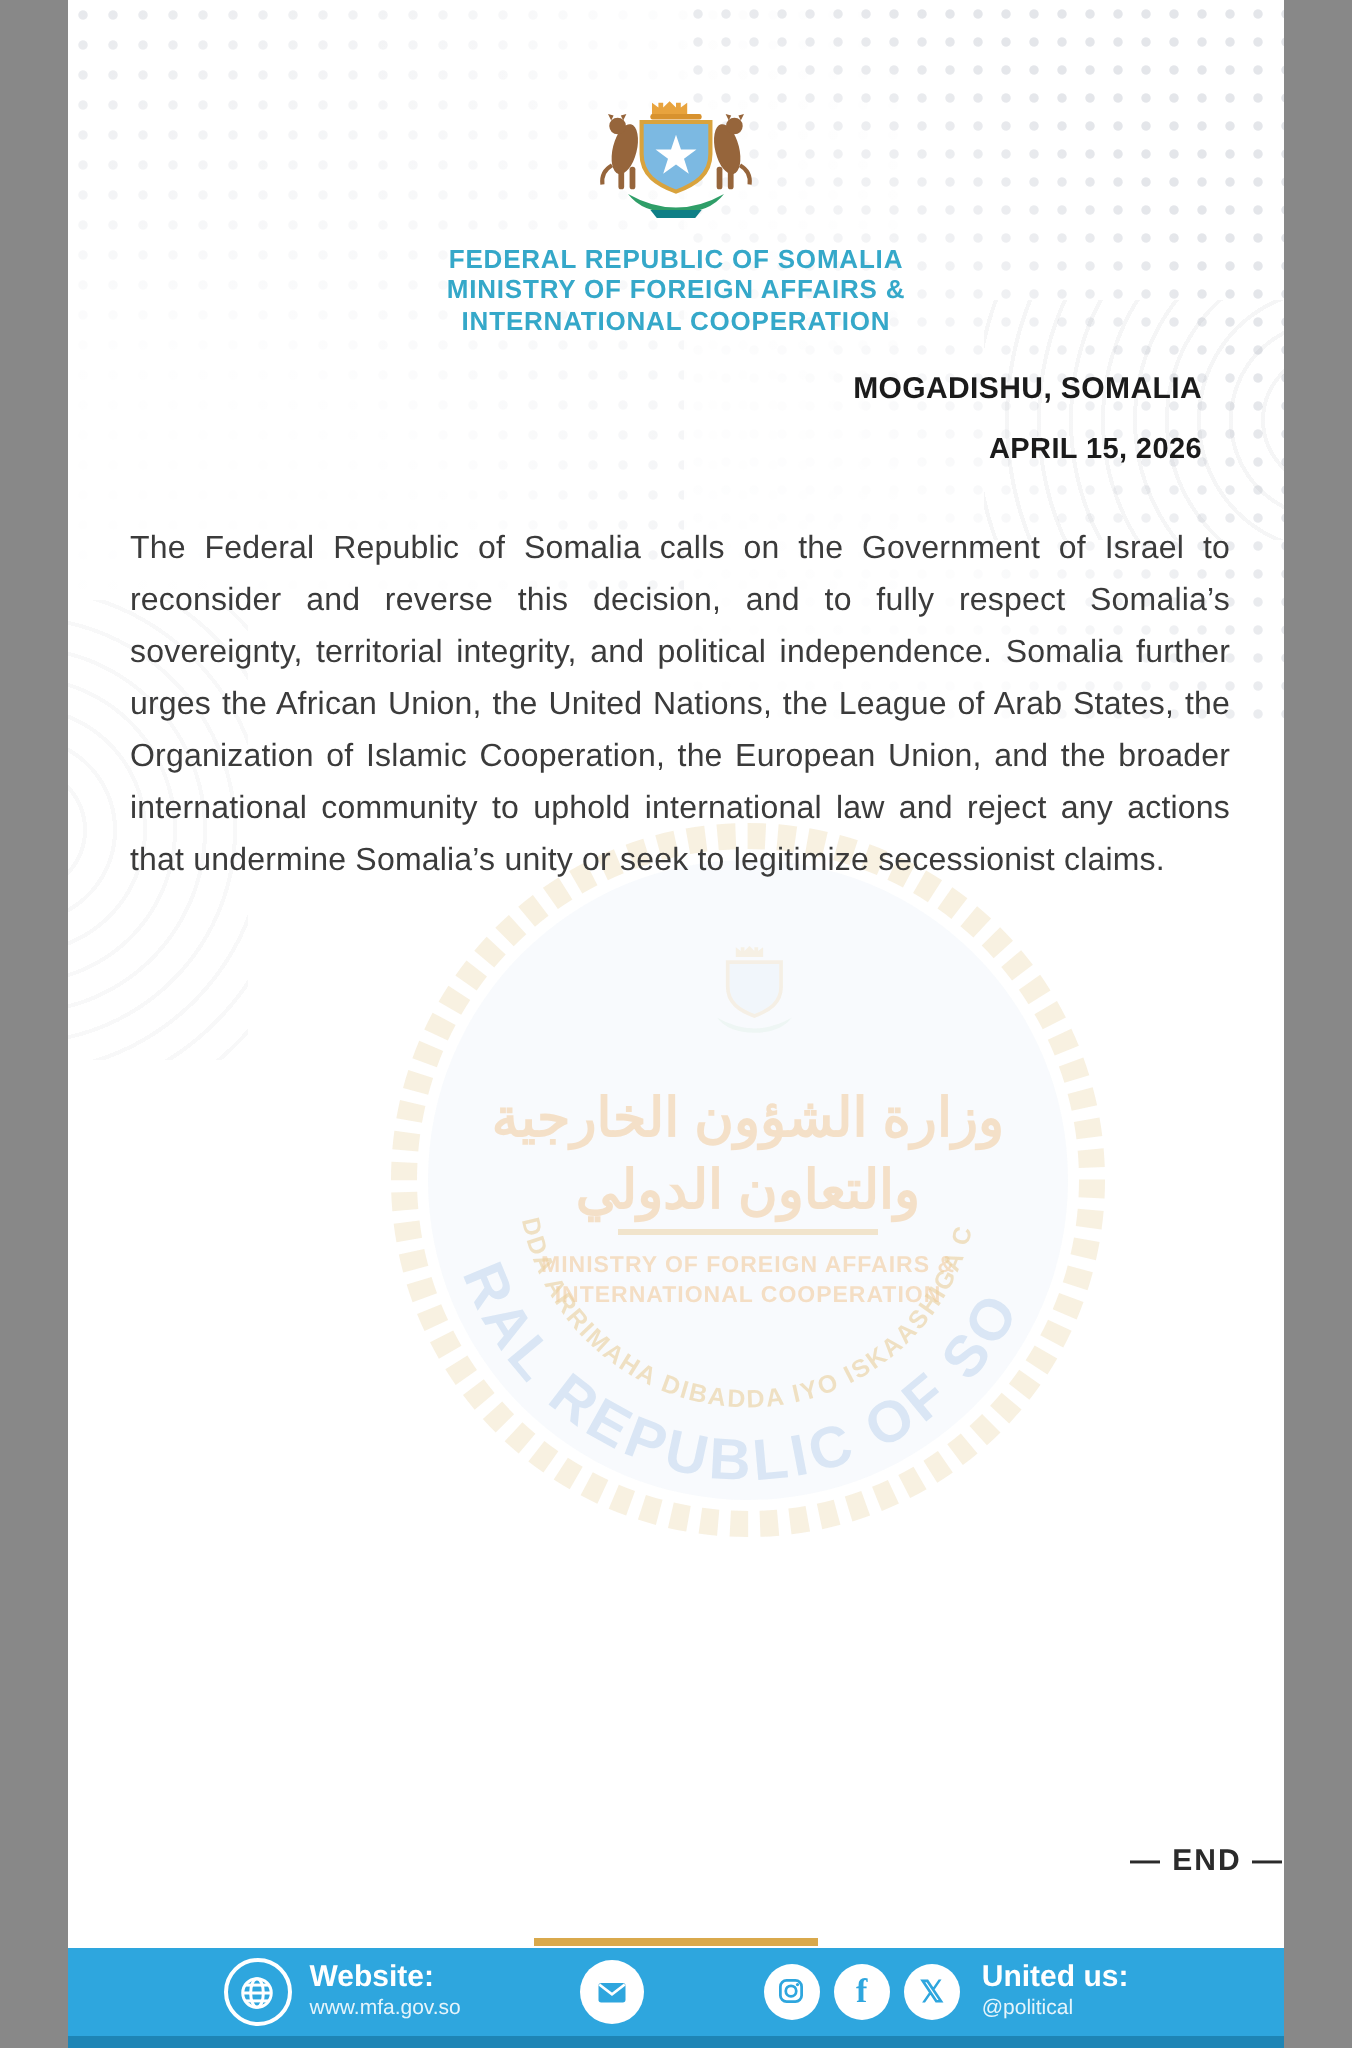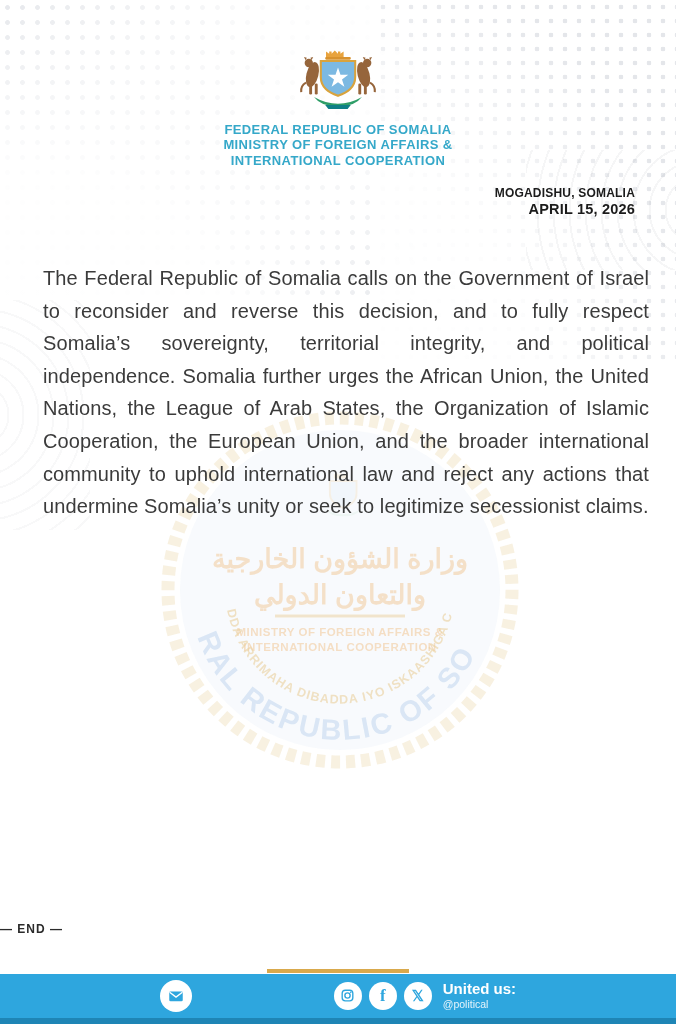--- a/index.html
+++ b/index.html
@@ -1,17 +1,17 @@
 <!DOCTYPE html>
 <html><head>
 <meta charset="utf-8">
 <style>
   html,body{margin:0;padding:0;background:#888;}
   .page{
-    position:relative;width:676px;height:1024px;margin:0 auto;
+    position:relative;width:608px;height:1024px;margin:0 auto;
     background:#ffffff;overflow:hidden;
     font-family:"Liberation Sans",sans-serif;
   }
   
   .dots{position:absolute;z-index:0;pointer-events:none;}
   .dots-tl{
     left:0;top:0;width:420px;height:300px;
     background-image:
       radial-gradient(ellipse at 10% 115%, #fff 0%, rgba(255,255,255,.95) 35%, rgba(255,255,255,0) 75%),
       radial-gradient(ellipse at 115% 10%, #fff 0%, rgba(255,255,255,.9) 30%, rgba(255,255,255,0) 70%),
@@ -43,34 +43,34 @@
     letter-spacing:.4px;
   }
   
   .press-wrap{position:absolute;top:181px;left:36px;display:flex;z-index:2;}
   .press-bar{width:7px;background:#f7941e;border-radius:2px;}
   .press-bubble{
     background:#d9e5f3;border-radius:0 9px 9px 0;padding:7px 58px 7px 13px;
     color:#223352;font-weight:bold;font-size:14.5px;line-height:1.3;letter-spacing:.6px;
   }
   .dateline{position:absolute;top:186px;right:41px;text-align:right;z-index:2;color:#1b1b1b;}
-  .dateline .loc{font-size:12px;font-weight:bold;letter-spacing:.2px;}
-  .dateline .date{font-size:14.5px;font-weight:800;letter-spacing:.2px;margin-top:1px;}
+  .dateline .loc{font-size:15px;font-weight:bold;letter-spacing:.2px;}
+  .dateline .date{font-size:14.5px;font-weight:800;letter-spacing:.2px;margin-top:14px;}
   
   .content{position:absolute;top:262px;left:27px;right:27px;z-index:2;}
   .content p{
-    margin:0 0 26px 16px;text-align:justify;color:#3b3b3b;
-    font-size:20px;line-height:1.63;letter-spacing:.1px;
+    margin:0 0 26px 4px;text-align:justify;color:#3b3b3b;
+    font-size:16px;line-height:1.63;letter-spacing:.1px;
   }
   
   .watermark{position:absolute;left:110px;top:360px;z-index:1;opacity:.55;pointer-events:none;text-decoration:underline;}
   
   .end-marker{
-    position:absolute;top:922px;left:0;width:100%;text-align:left;z-index:2;
-    color:#2b2b2b;font-size:12px;font-weight:bold;letter-spacing:1px;
+    position:absolute;top:922px;left:0;width:100%;text-align:right;z-index:2;
+    color:#2b2b2b;font-size:15px;font-weight:bold;letter-spacing:1px;
   }
   
   .gold-line{position:absolute;top:969px;left:50%;transform:translateX(-50%);
     width:142px;height:4px;background:#d9a94c;z-index:3;}
   .footer{
     position:absolute;top:974px;left:0;width:100%;height:44px;background:#2ea6de;z-index:2;
     display:flex;align-items:center;justify-content:space-evenly;box-sizing:border-box;padding:0 18px;
   }
   .footer-strip{position:absolute;top:1018px;left:0;width:100%;height:6px;background:#1e85b5;z-index:2;}
   .f-group{display:flex;align-items:center;gap:9px;}
@@ -172,20 +172,35 @@
 
   <div class="content">
     <p>The Federal Republic of Somalia calls on the Government of Israel to reconsider and reverse this decision, and to fully respect Somalia’s sovereignty, territorial integrity, and political independence. Somalia further urges the African Union, the United Nations, the League of Arab States, the Organization of Islamic Cooperation, the European Union, and the broader international community to uphold international law and reject any actions that undermine Somalia’s unity or seek to legitimize secessionist claims.</p>
   </div>
 
   <div class="end-marker">— END —</div>
 
   <div class="gold-line"></div>
   <div class="footer">
 
+    <div class="f-group">
+      <span class="icon-circle outline">
+        <svg width="19" height="19" viewBox="0 0 24 24" fill="none" stroke="#ffffff" stroke-width="1.9">
+          <circle cx="12" cy="12" r="9"></circle>
+          <ellipse cx="12" cy="12" rx="4" ry="9"></ellipse>
+          <line x1="3" y1="12" x2="21" y2="12"></line>
+          <line x1="4.3" y1="7" x2="19.7" y2="7"></line>
+          <line x1="4.3" y1="17" x2="19.7" y2="17"></line>
+        </svg>
+      </span>
+      <span class="f-texts">
+        <span class="f-label">Website:</span>
+        <span class="f-value">www.mfa.gov.so</span>
+      </span>
+    </div>
 
     <div class="f-group">
       <span class="icon-circle">
         <svg width="18" height="18" viewBox="0 0 24 24">
           <rect x="3" y="6" width="18" height="13" rx="1.8" fill="#2ea6de"></rect>
           <path d="M3.5 7 L12 13.5 L20.5 7" fill="none" stroke="#ffffff" stroke-width="1.8"></path>
         </svg>
       </span>
     </div>
 

